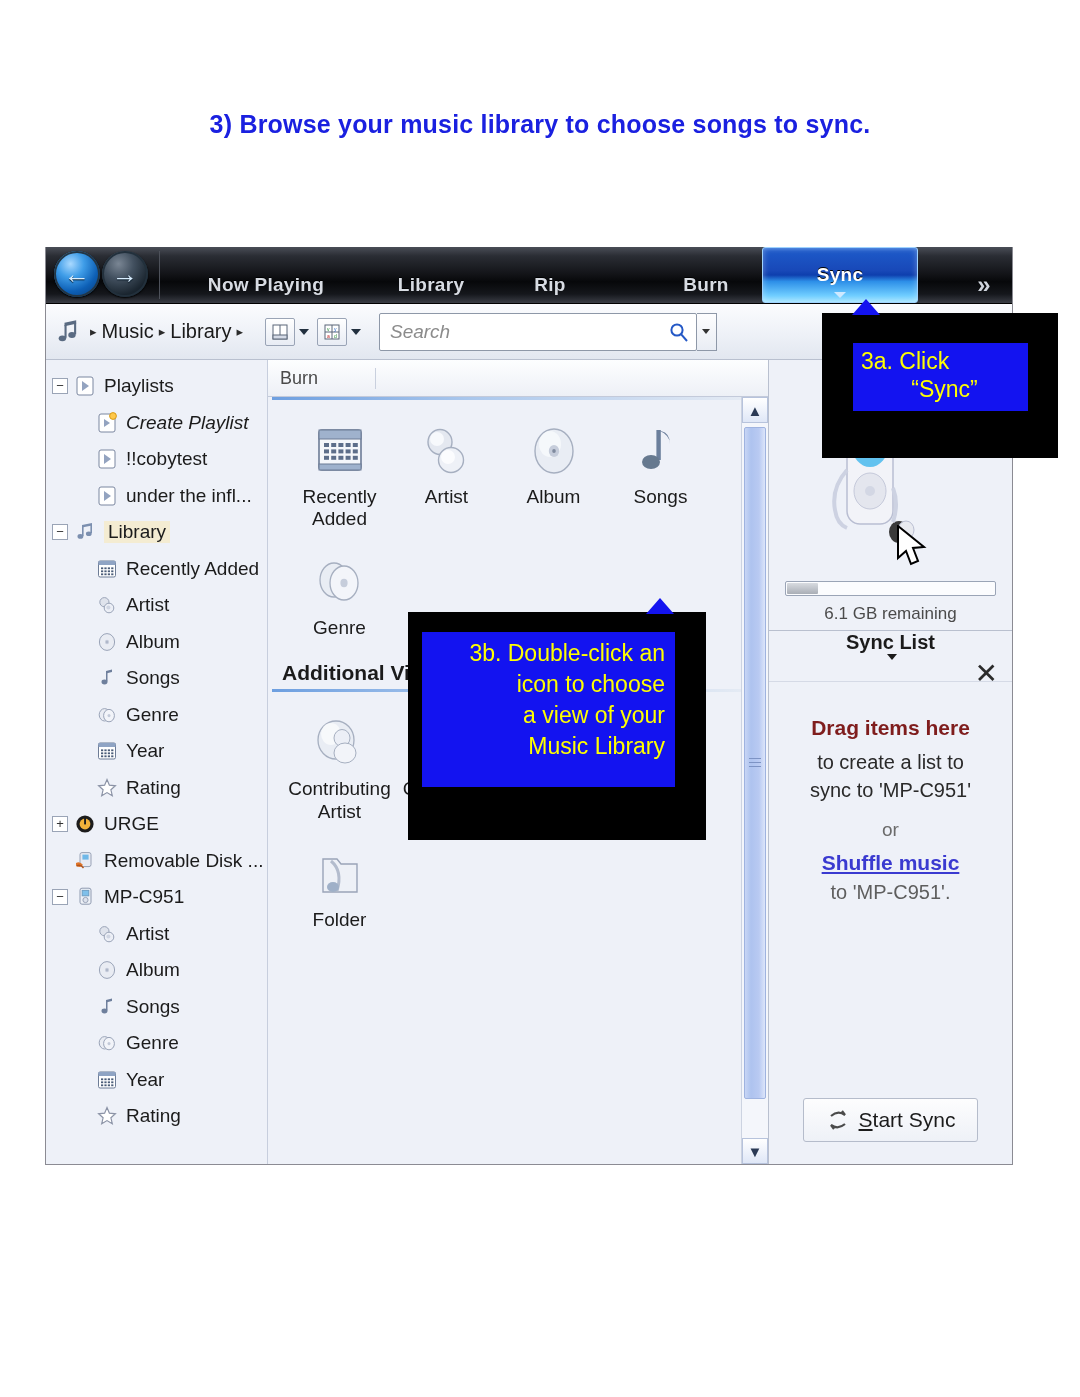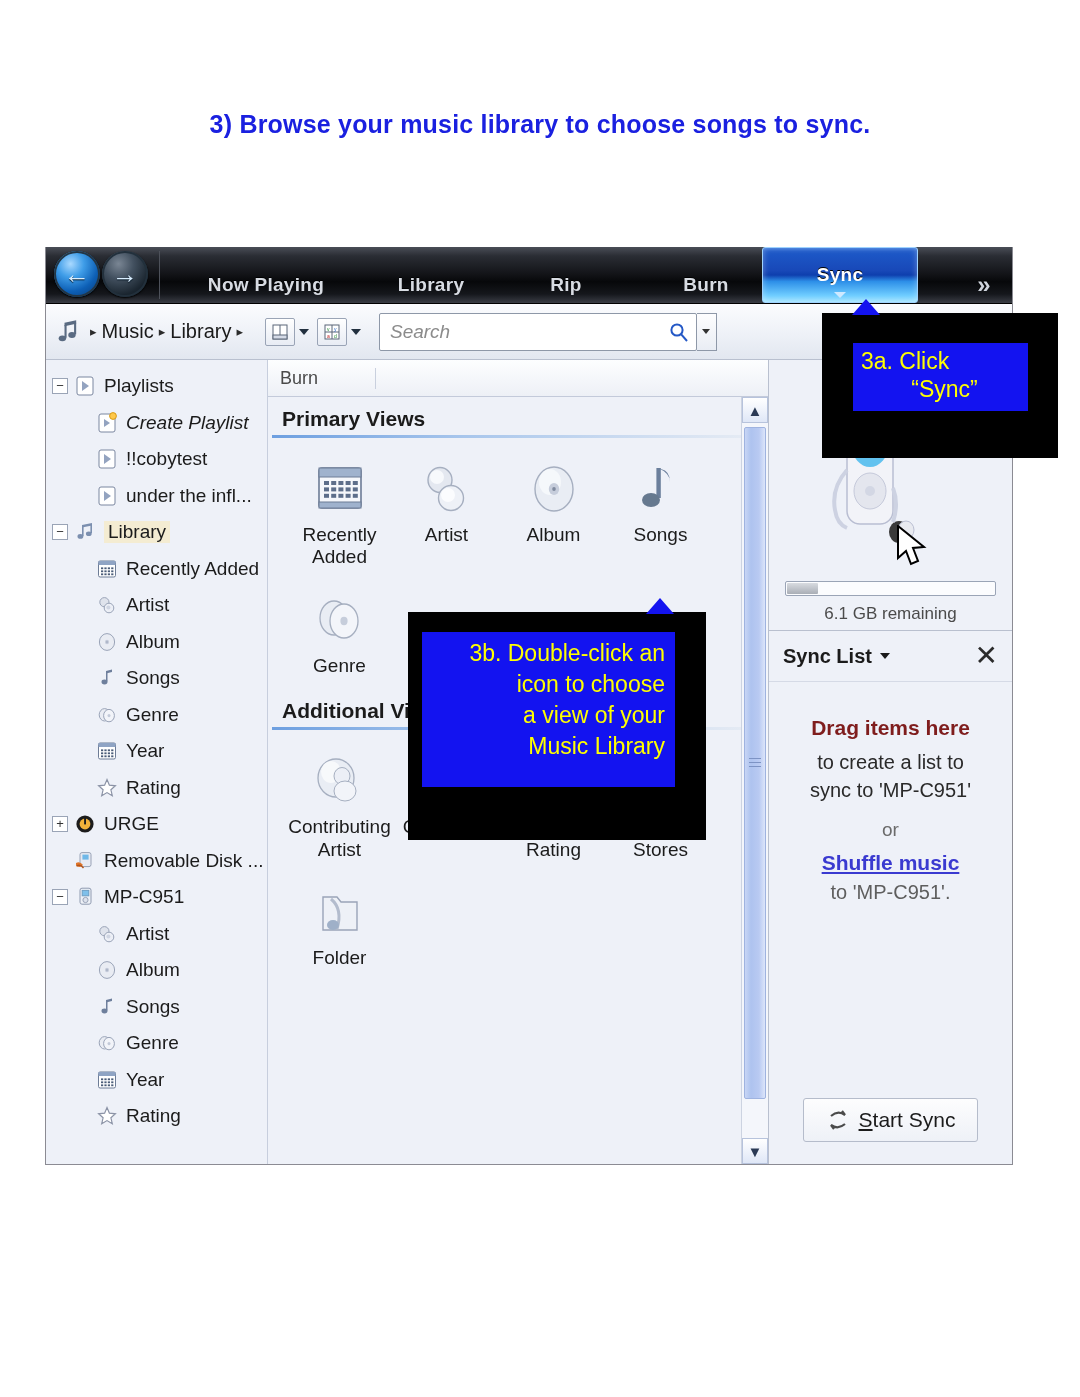--- a/index.html
+++ b/index.html
@@ -63,21 +63,21 @@
   }
   .tab {
     position: absolute; top: 0; height: 75px;
     display:flex; align-items:center; justify-content:center;
     color: #d8dce3; font-size: 19px; font-weight: 600;
     text-shadow: 0 -1px 0 #000;
     letter-spacing:.3px;
   }
   .tab.nowplaying { left: 130px; width: 180px; }
   .tab.library    { left: 315px; width: 140px; }
-  .tab.rip        { left: 460px; width: 120px; }
+  .tab.rip        { left: 444px; width: 120px; }
   .tab.burn       { left: 600px; width: 120px; }
   .tab.sync {
     left: 716px; width: 156px; height: 56px;
     background: linear-gradient(180deg,#2f6fd8 0%, #1d59c8 6%, #1848b8 42%, #0e3fae 50%, #2d8fe8 62%, #6fcdff 88%, #9fe3ff 100%);
     border: 1px solid #9fd3ff;
     border-radius: 3px;
     color: #ffffff;
     box-shadow: inset 0 0 6px rgba(255,255,255,.35);
   }
   .sync-caret {
@@ -185,21 +185,21 @@
   .capacity { position:absolute; left:0; right:0; bottom: 6px; text-align:center; }
   .capbar {
     margin: 0 16px 8px 16px; height: 15px; background:#fbfcfe;
     border:1px solid #9aa4b6; border-radius:2px; position:relative;
   }
   .capbar .fill { position:absolute; left:1px; top:1px; bottom:1px; width: 32px;
     background: linear-gradient(180deg,#d8dbe0,#a9aeb6); border-radius:1px;}
   .captext { font-size:17px; color:#4b4b4b; }
   .synchdr {
     height: 52px; border-top:1px solid #b9c0cf; border-bottom:1px solid #d5dae6;
-    display:flex; align-items:center; padding: 0 14px;
+    display:flex; align-items:center; padding: 0 14px; flex-direction: column;
   }
   .synchdr .t { font-size:20px; font-weight:bold; color:#1b1b1b; }
   .synchdr .dncaret { margin-left:8px; border-top-color:#1b1b1b;}
   .xbtn { margin-left:auto; font-size: 28px; color:#2b2b2b; line-height:1; }
   .dropzone { flex:1; text-align:center; padding-top: 34px; }
   .dz1 { font-size:21px; font-weight:bold; color:#7f1d1d; margin-bottom:8px;}
   .dz2 { font-size:20px; color:#2a2a2a; line-height:1.42; }
   .dzor { font-size:19px; color:#6b6b6b; margin: 14px 0 10px; }
   .dzlink { font-size:21px; color:#3a3ad0; text-decoration: underline; font-weight:600;}
   .dz3 { font-size:20px; color:#5e5e5e; margin-top: 6px;}
@@ -568,21 +568,20 @@
           </div>
         </div>
 
       <div class="center">
         <div class="colhdr">
           <div class="cell first">Burn</div>
           <div class="cell"></div>
         </div>
 
         <div class="views">
-          <div class="section-title">Primary Views</div>
           <div class="section-rule"></div>
           <div class="iconrow" id="primary-row1">
               <div class="iconcell">
                 <div class="gfx">
                   <svg width="58" height="58" viewBox="0 0 58 58">
                     <rect x="8" y="8" width="42" height="40" rx="3" fill="#f5f7fb" stroke="#6d7c96" stroke-width="1.6"></rect>
                     <rect x="8" y="8" width="42" height="9" fill="#9fb2cd" stroke="#6d7c96"></rect>
                     <rect x="8" y="42" width="42" height="6" fill="#9fb2cd" stroke="#6d7c96"></rect>
                     <g fill="#5d6e8a">
                       <rect x="13" y="21" width="5" height="4"></rect>

